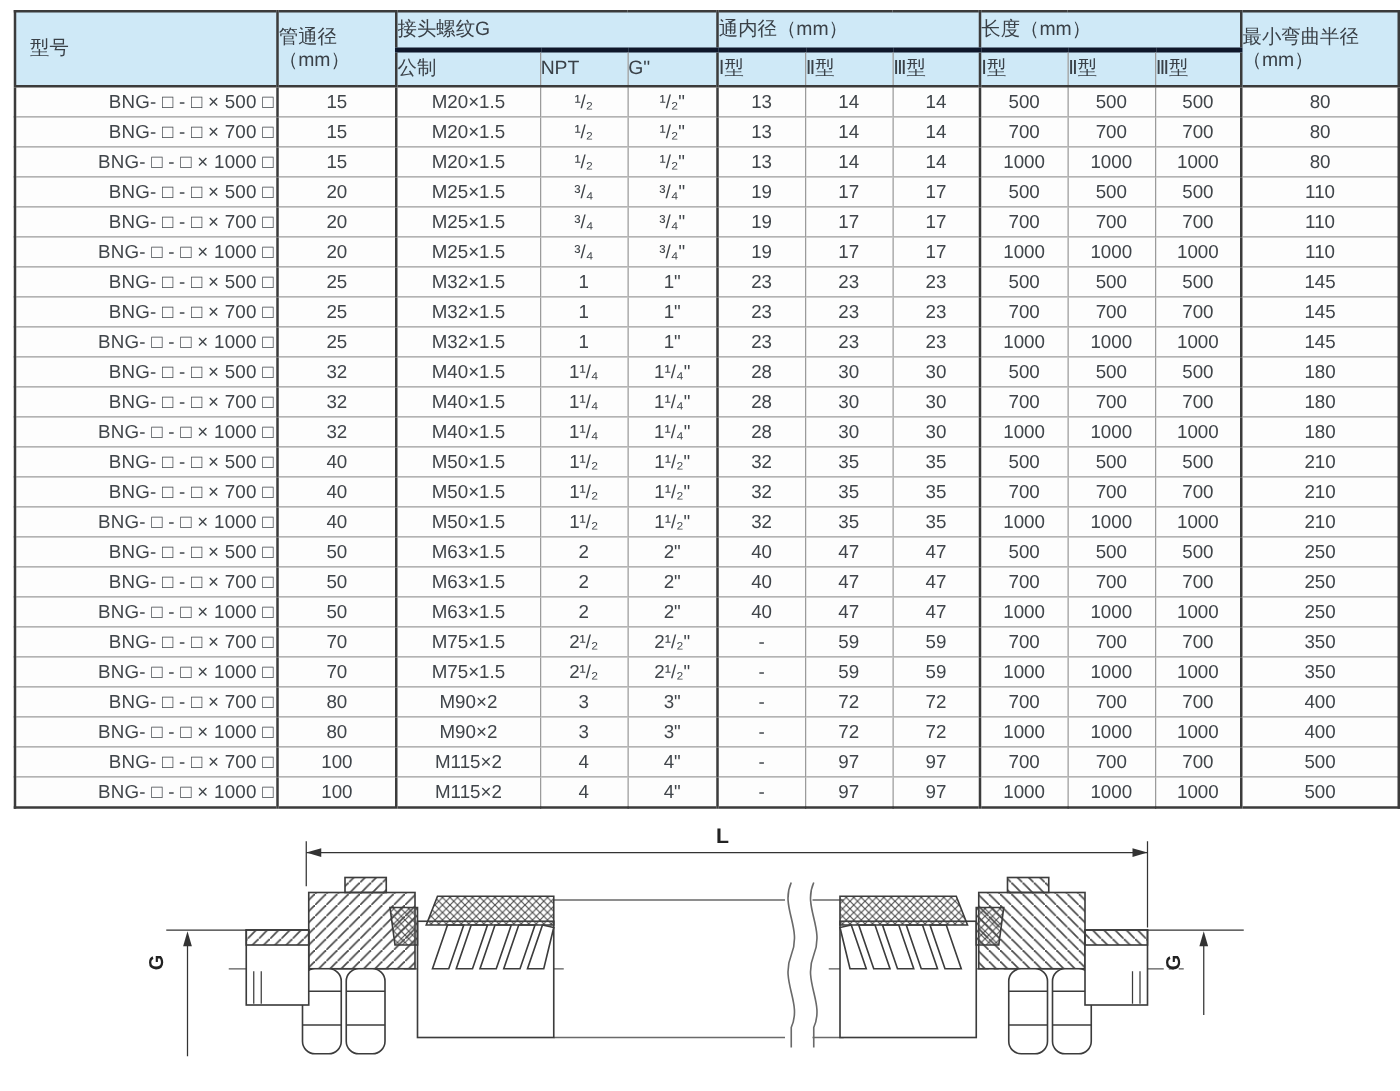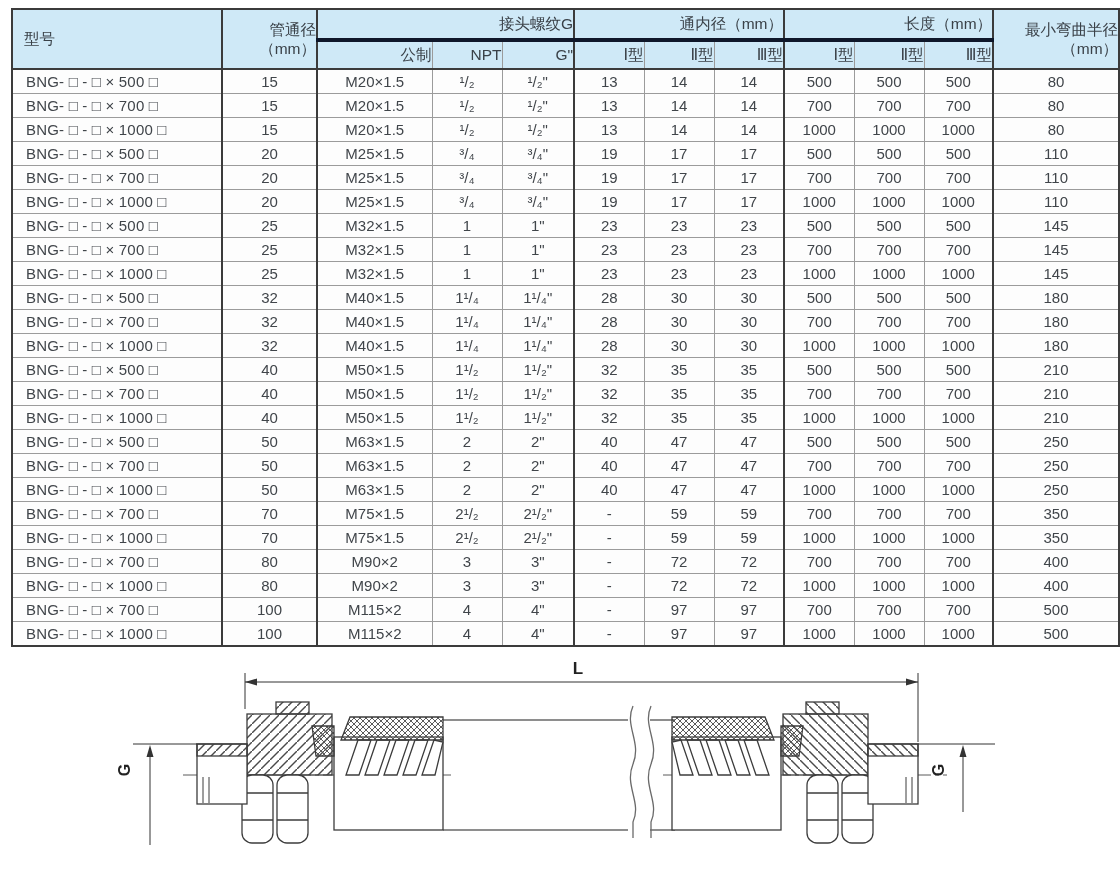--- a/index.html
+++ b/index.html
@@ -8,33 +8,33 @@
   .page{position:relative;width:1120px;height:641px;background:#fff;}
 
   
   table.spec{
     position:absolute;left:11px;top:8px;width:1107px;
     border-collapse:collapse;table-layout:fixed;
     border:2px solid #3b3b3b;background:#fdfdfd;
   }
   .spec th{
     background:#cfe9f7;color:#3a4148;font-weight:400;
-    font-size:15.5px;text-align:right;vertical-align:middle;
+    font-size:15.5px;text-align:left;vertical-align:middle;
     line-height:1.25;padding:0;
   }
   .spec thead tr:first-child th{height:28px;}
   .spec thead tr:last-child  th{height:26px;border-top:4px solid #0f172a;}
   .spec thead{border-bottom:2px solid #3b3b3b;}
   .spec th.model-h{text-align:left;padding-left:11px;}
   .spec td{
     height:23px;font-size:15px;color:#40454a;text-align:center;
     vertical-align:middle;padding:0 2px;border-top:1px solid #9b9b9b;
     white-space:nowrap;overflow:hidden;
   }
-  .spec td:first-child{text-align:left;padding-left:13px;letter-spacing:.2px;}
+  .spec td:first-child{text-align:right;padding-left:13px;letter-spacing:.2px;}
   
   .spec td:nth-child(2),.spec td:nth-child(3),.spec td:nth-child(6),
   .spec td:nth-child(9),.spec td:nth-child(12),
   .spec th.thL{border-left:2px solid #3b3b3b;}
   .spec td:nth-child(4),.spec td:nth-child(5),.spec td:nth-child(7),
   .spec td:nth-child(8),.spec td:nth-child(10),.spec td:nth-child(11),
   .spec th.tnL{border-left:1px solid #9b9b9b;}
 
   
   .diagram{position:absolute;left:0;top:652px;width:1120px;height:221px;}

